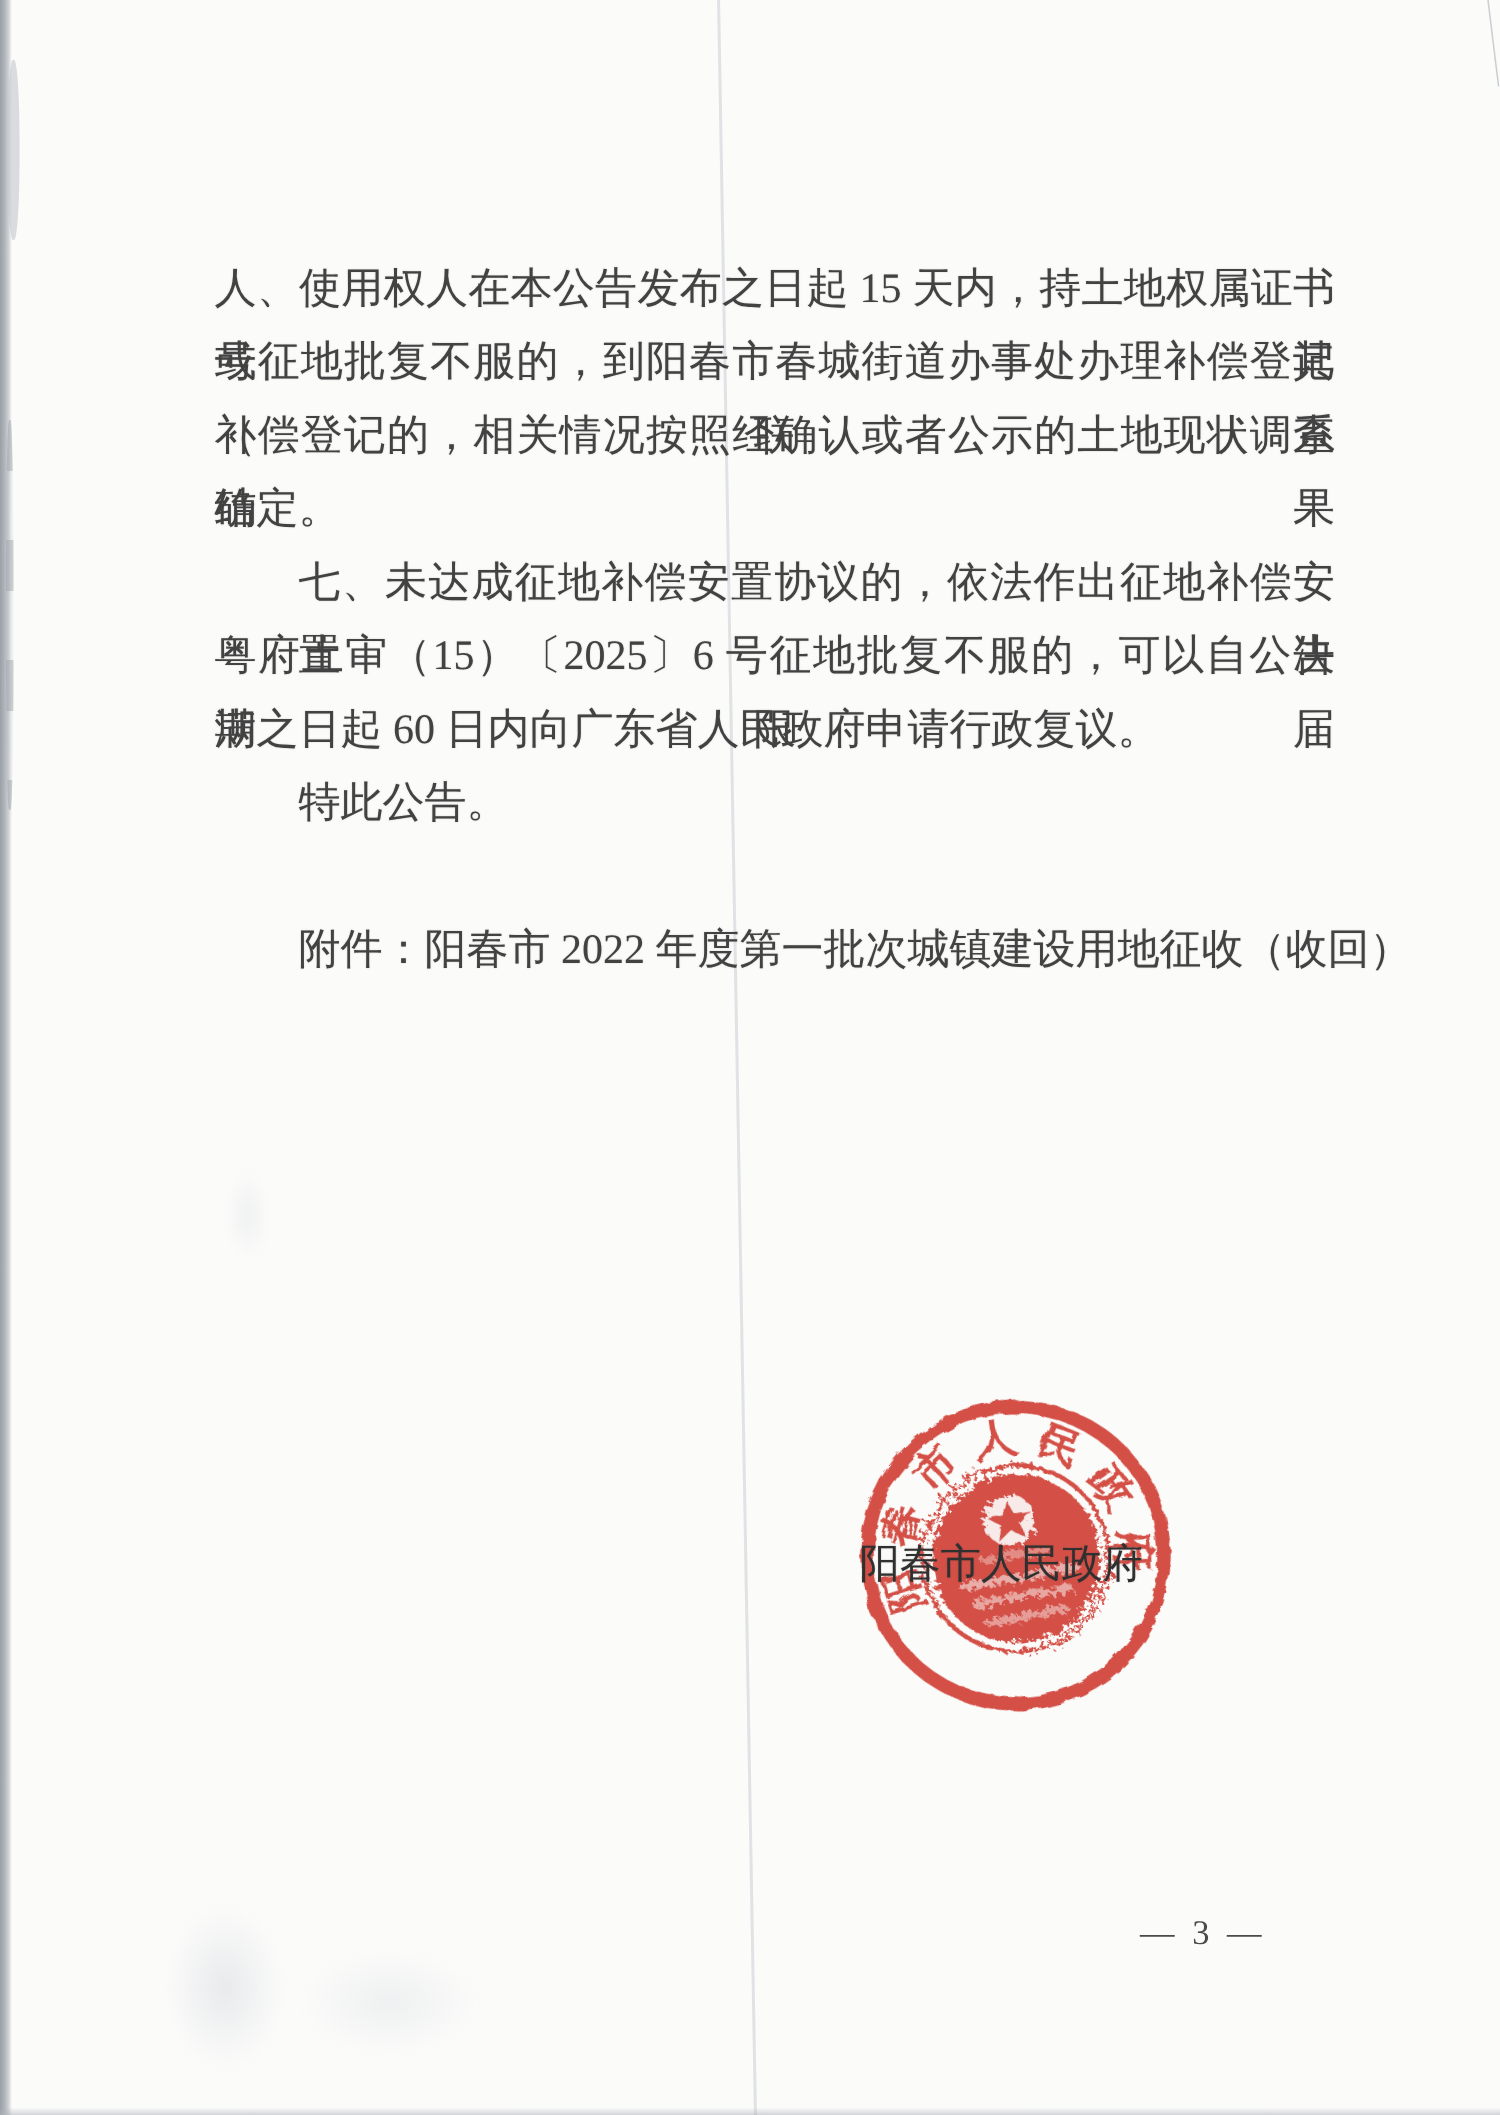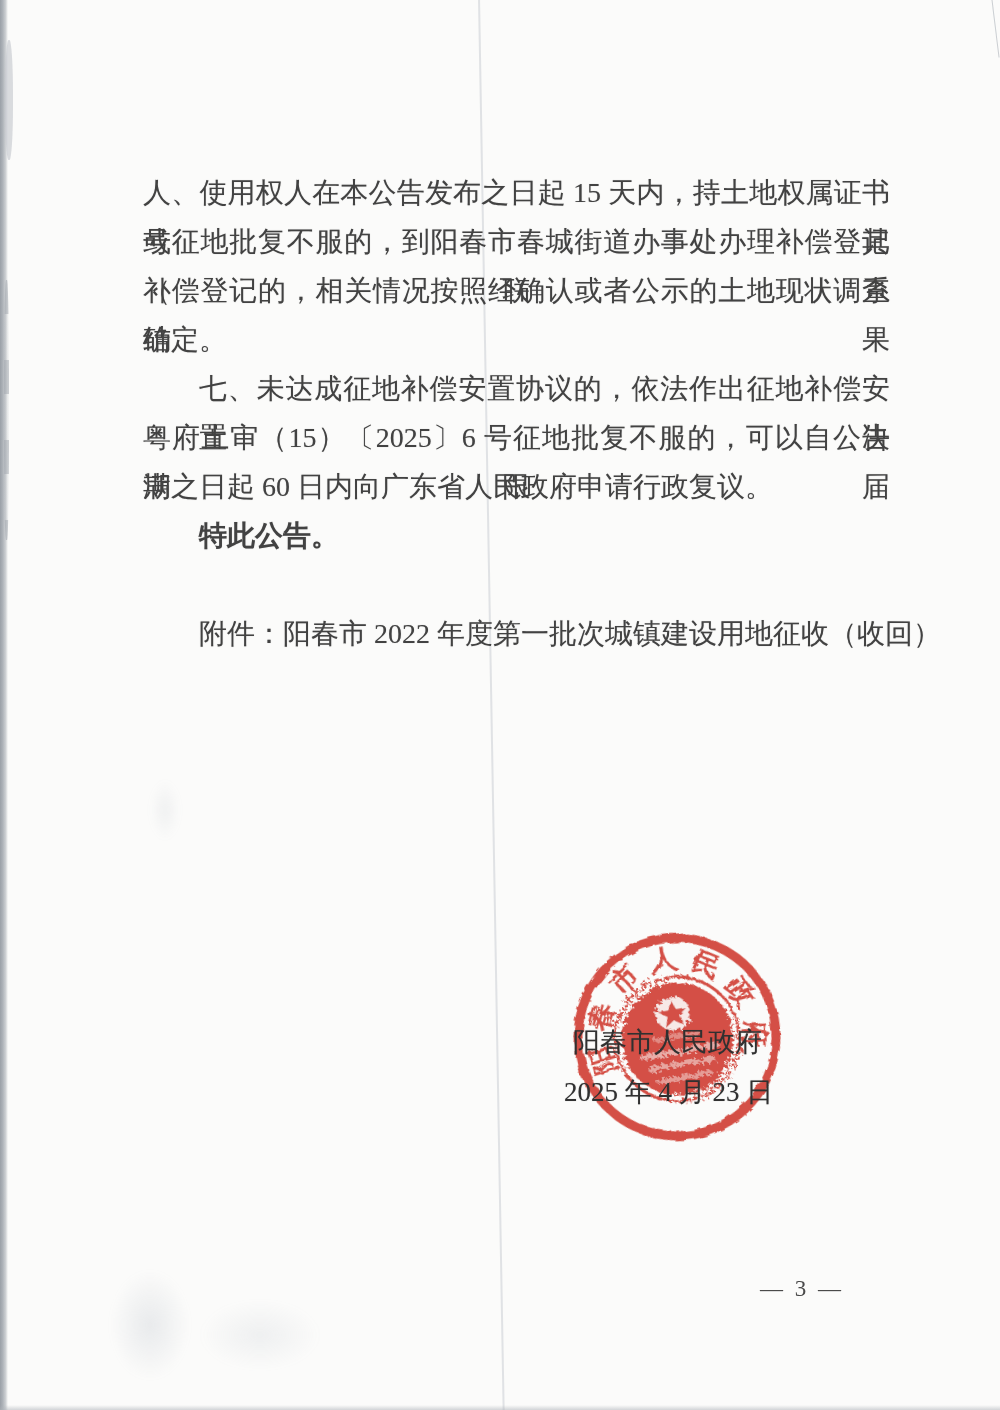--- a/index.html
+++ b/index.html
@@ -93,21 +93,21 @@
   <div class="smudge s3"></div>
 
   <div class="textblock">
       <div class="line j">人、使用权人在本公告发布之日起 15 天内，持土地权属证书或其</div>
       <div class="line j">号征地批复不服的，到阳春市春城街道办事处办理补偿登记（联系</div>
       <div class="line j">补偿登记的，相关情况按照经确认或者公示的土地现状调查结果</div>
       <div class="line">确定。</div>
       <div class="line j" style="padding-left: 56px;">七、未达成征地补偿安置协议的，依法作出征地补偿安置决</div>
       <div class="line j">粤府土审（15）〔2025〕6 号征地批复不服的，可以自公告期限届</div>
       <div class="line">满之日起 60 日内向广东省人民政府申请行政复议。</div>
-      <div class="line" style="padding-left: 56px; font-weight: bold;">特此公告。</div>
+      <div class="line" style="padding-left: 56px;">特此公告。</div>
       <div class="line"></div>
       <div class="line" style="padding-left: 56px;">附件：阳春市 2022 年度第一批次城镇建设用地征收（收回）</div>
     </div>
 
   <svg class="seal-svg" viewBox="0 0 240 240">
     <defs>
       <filter id="stamp" x="-15%" y="-15%" width="130%" height="130%">
         <feTurbulence type="fractalNoise" baseFrequency="0.09" numOctaves="3" seed="5" result="n"></feTurbulence>
         <feDisplacementMap in="SourceGraphic" in2="n" scale="5"></feDisplacementMap>
       </filter>
@@ -137,17 +137,16 @@
         <text transform="translate(120,120) rotate(-32.5) translate(0,-78)" text-anchor="middle" dominant-baseline="central">市</text>
         <text transform="translate(120,120) rotate(0) translate(0,-78)" text-anchor="middle" dominant-baseline="central">人</text>
         <text transform="translate(120,120) rotate(32.5) translate(0,-78)" text-anchor="middle" dominant-baseline="central">民</text>
         <text transform="translate(120,120) rotate(65) translate(0,-78)" text-anchor="middle" dominant-baseline="central">政</text>
         <text transform="translate(120,120) rotate(97.5) translate(0,-78)" text-anchor="middle" dominant-baseline="central">府</text>
       </g>
     </g>
   </svg>
 
   <div class="sign-name">阳春市人民政府</div>
-  <div class="sign-date">2025 年 4 月 23 日</div>
 
   <div class="page-number">— 3 —</div>
 
 </div>
 
 </body></html>

